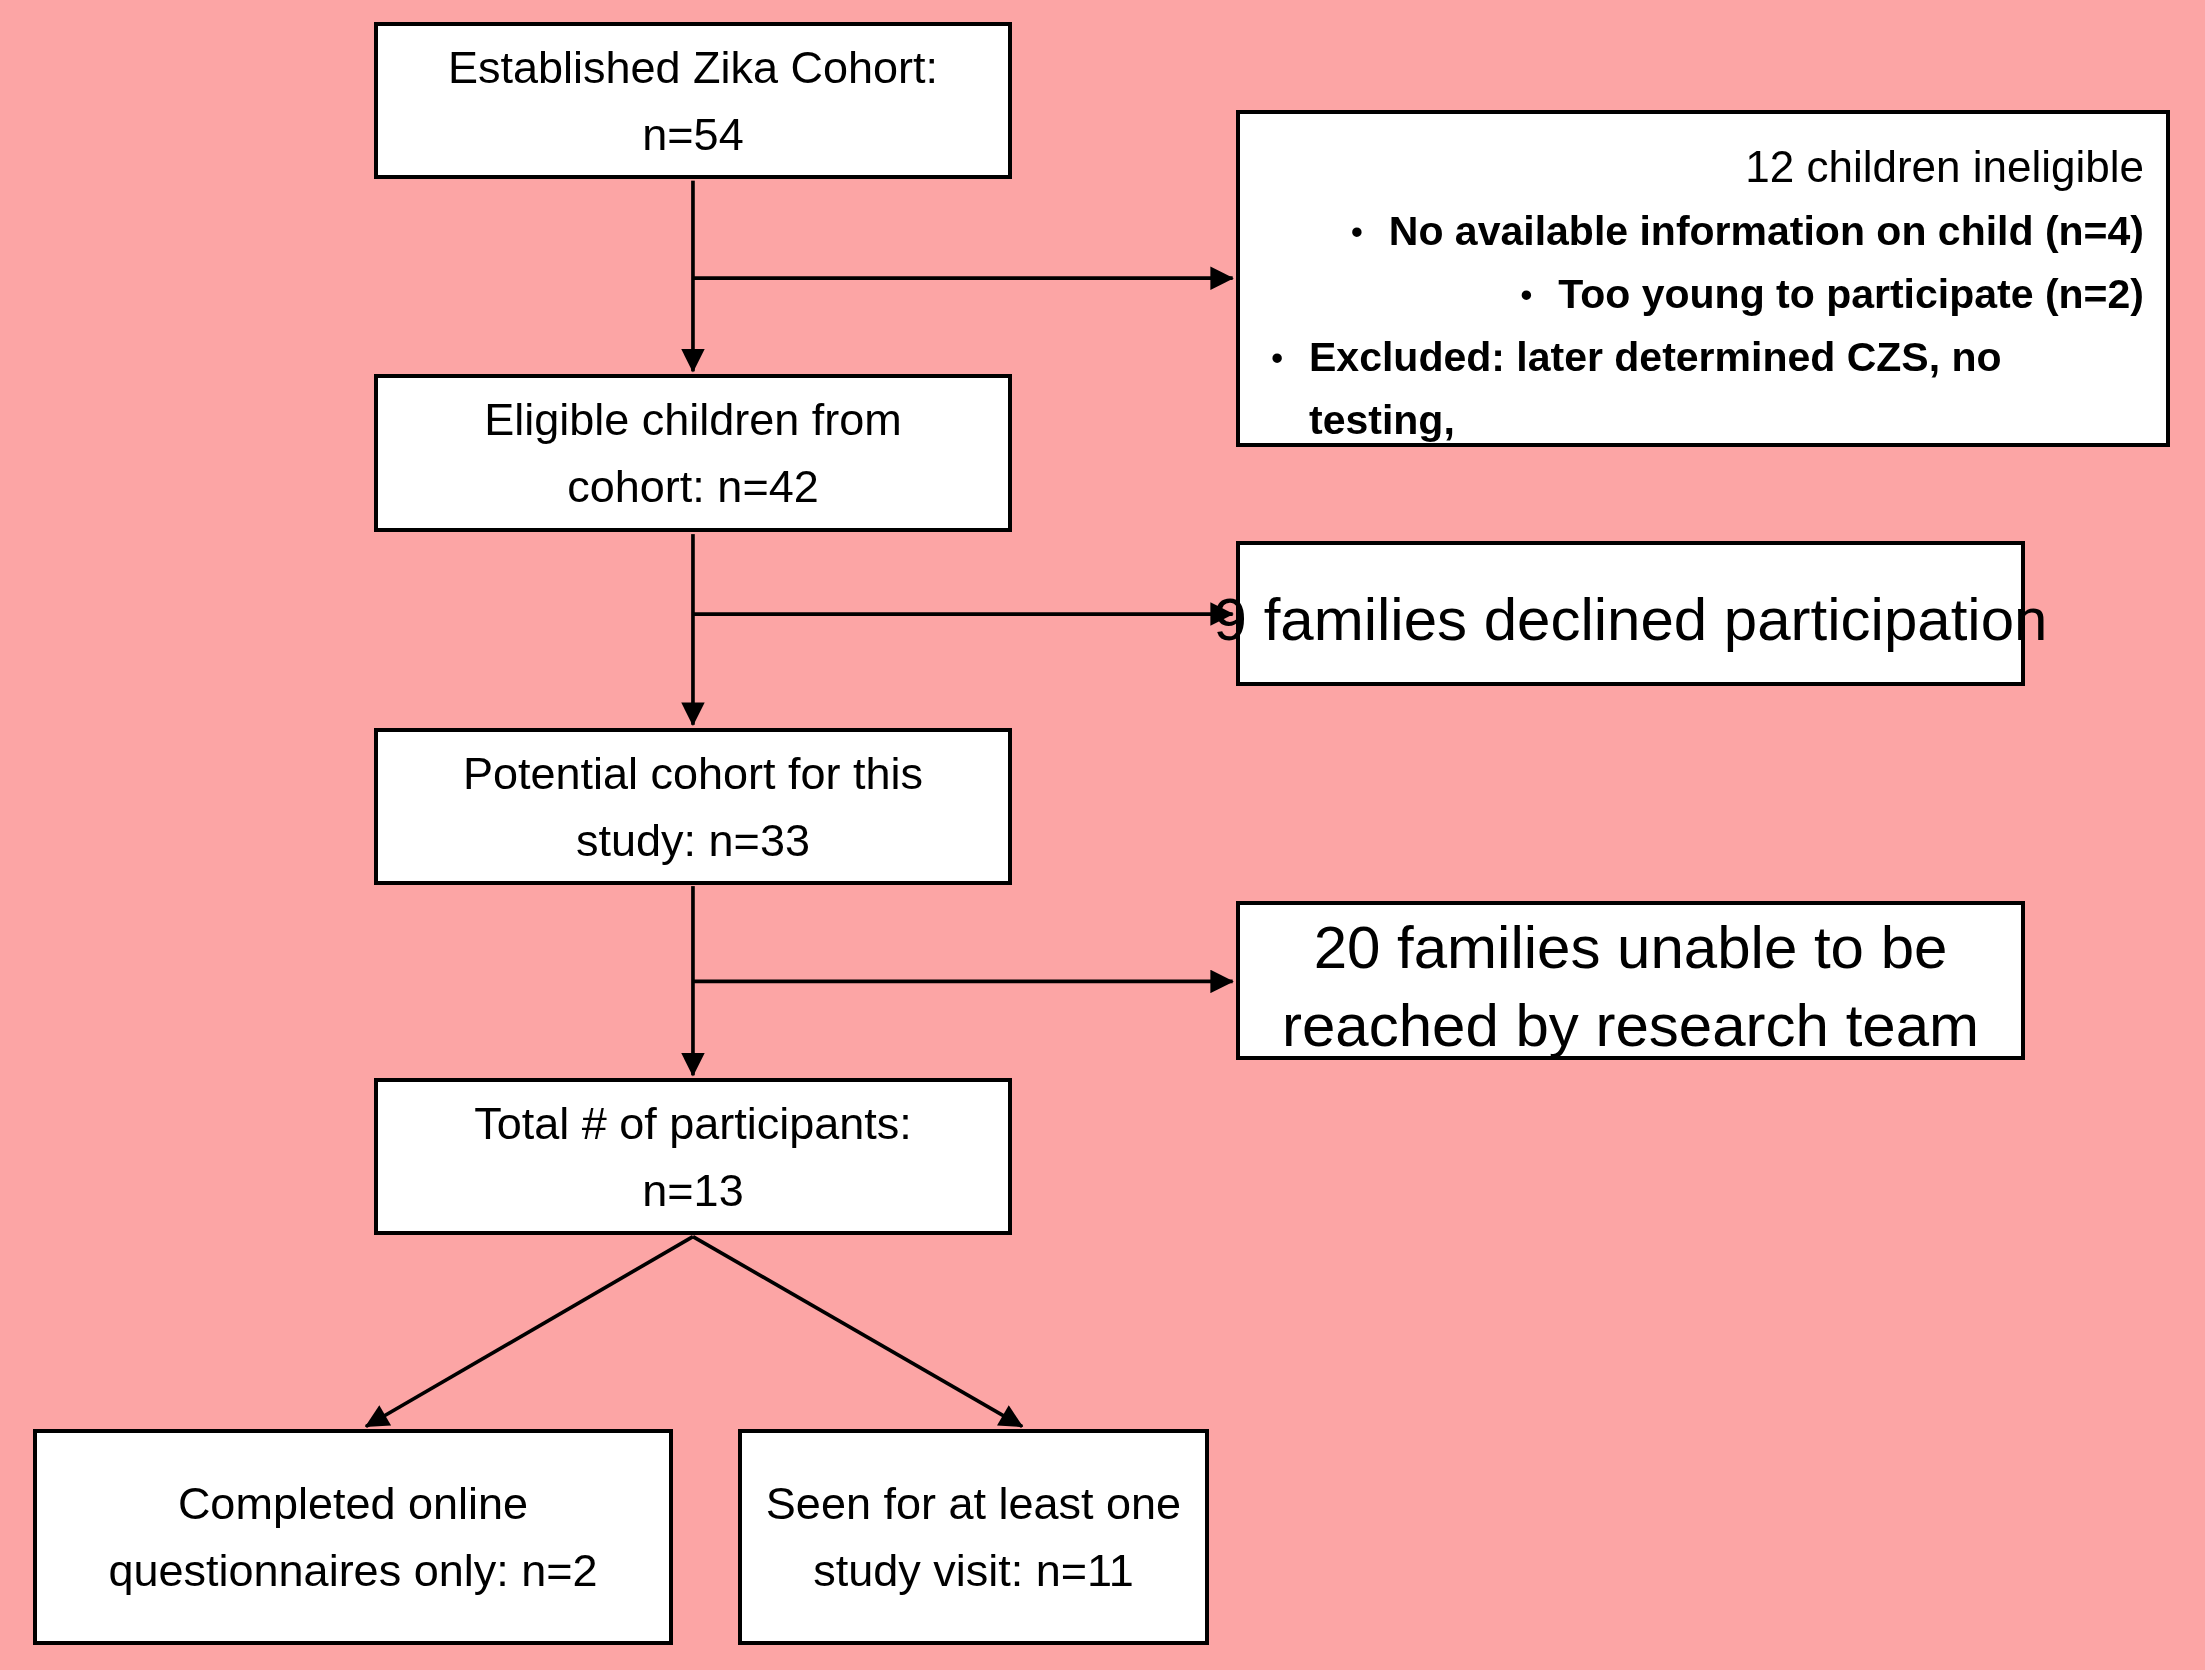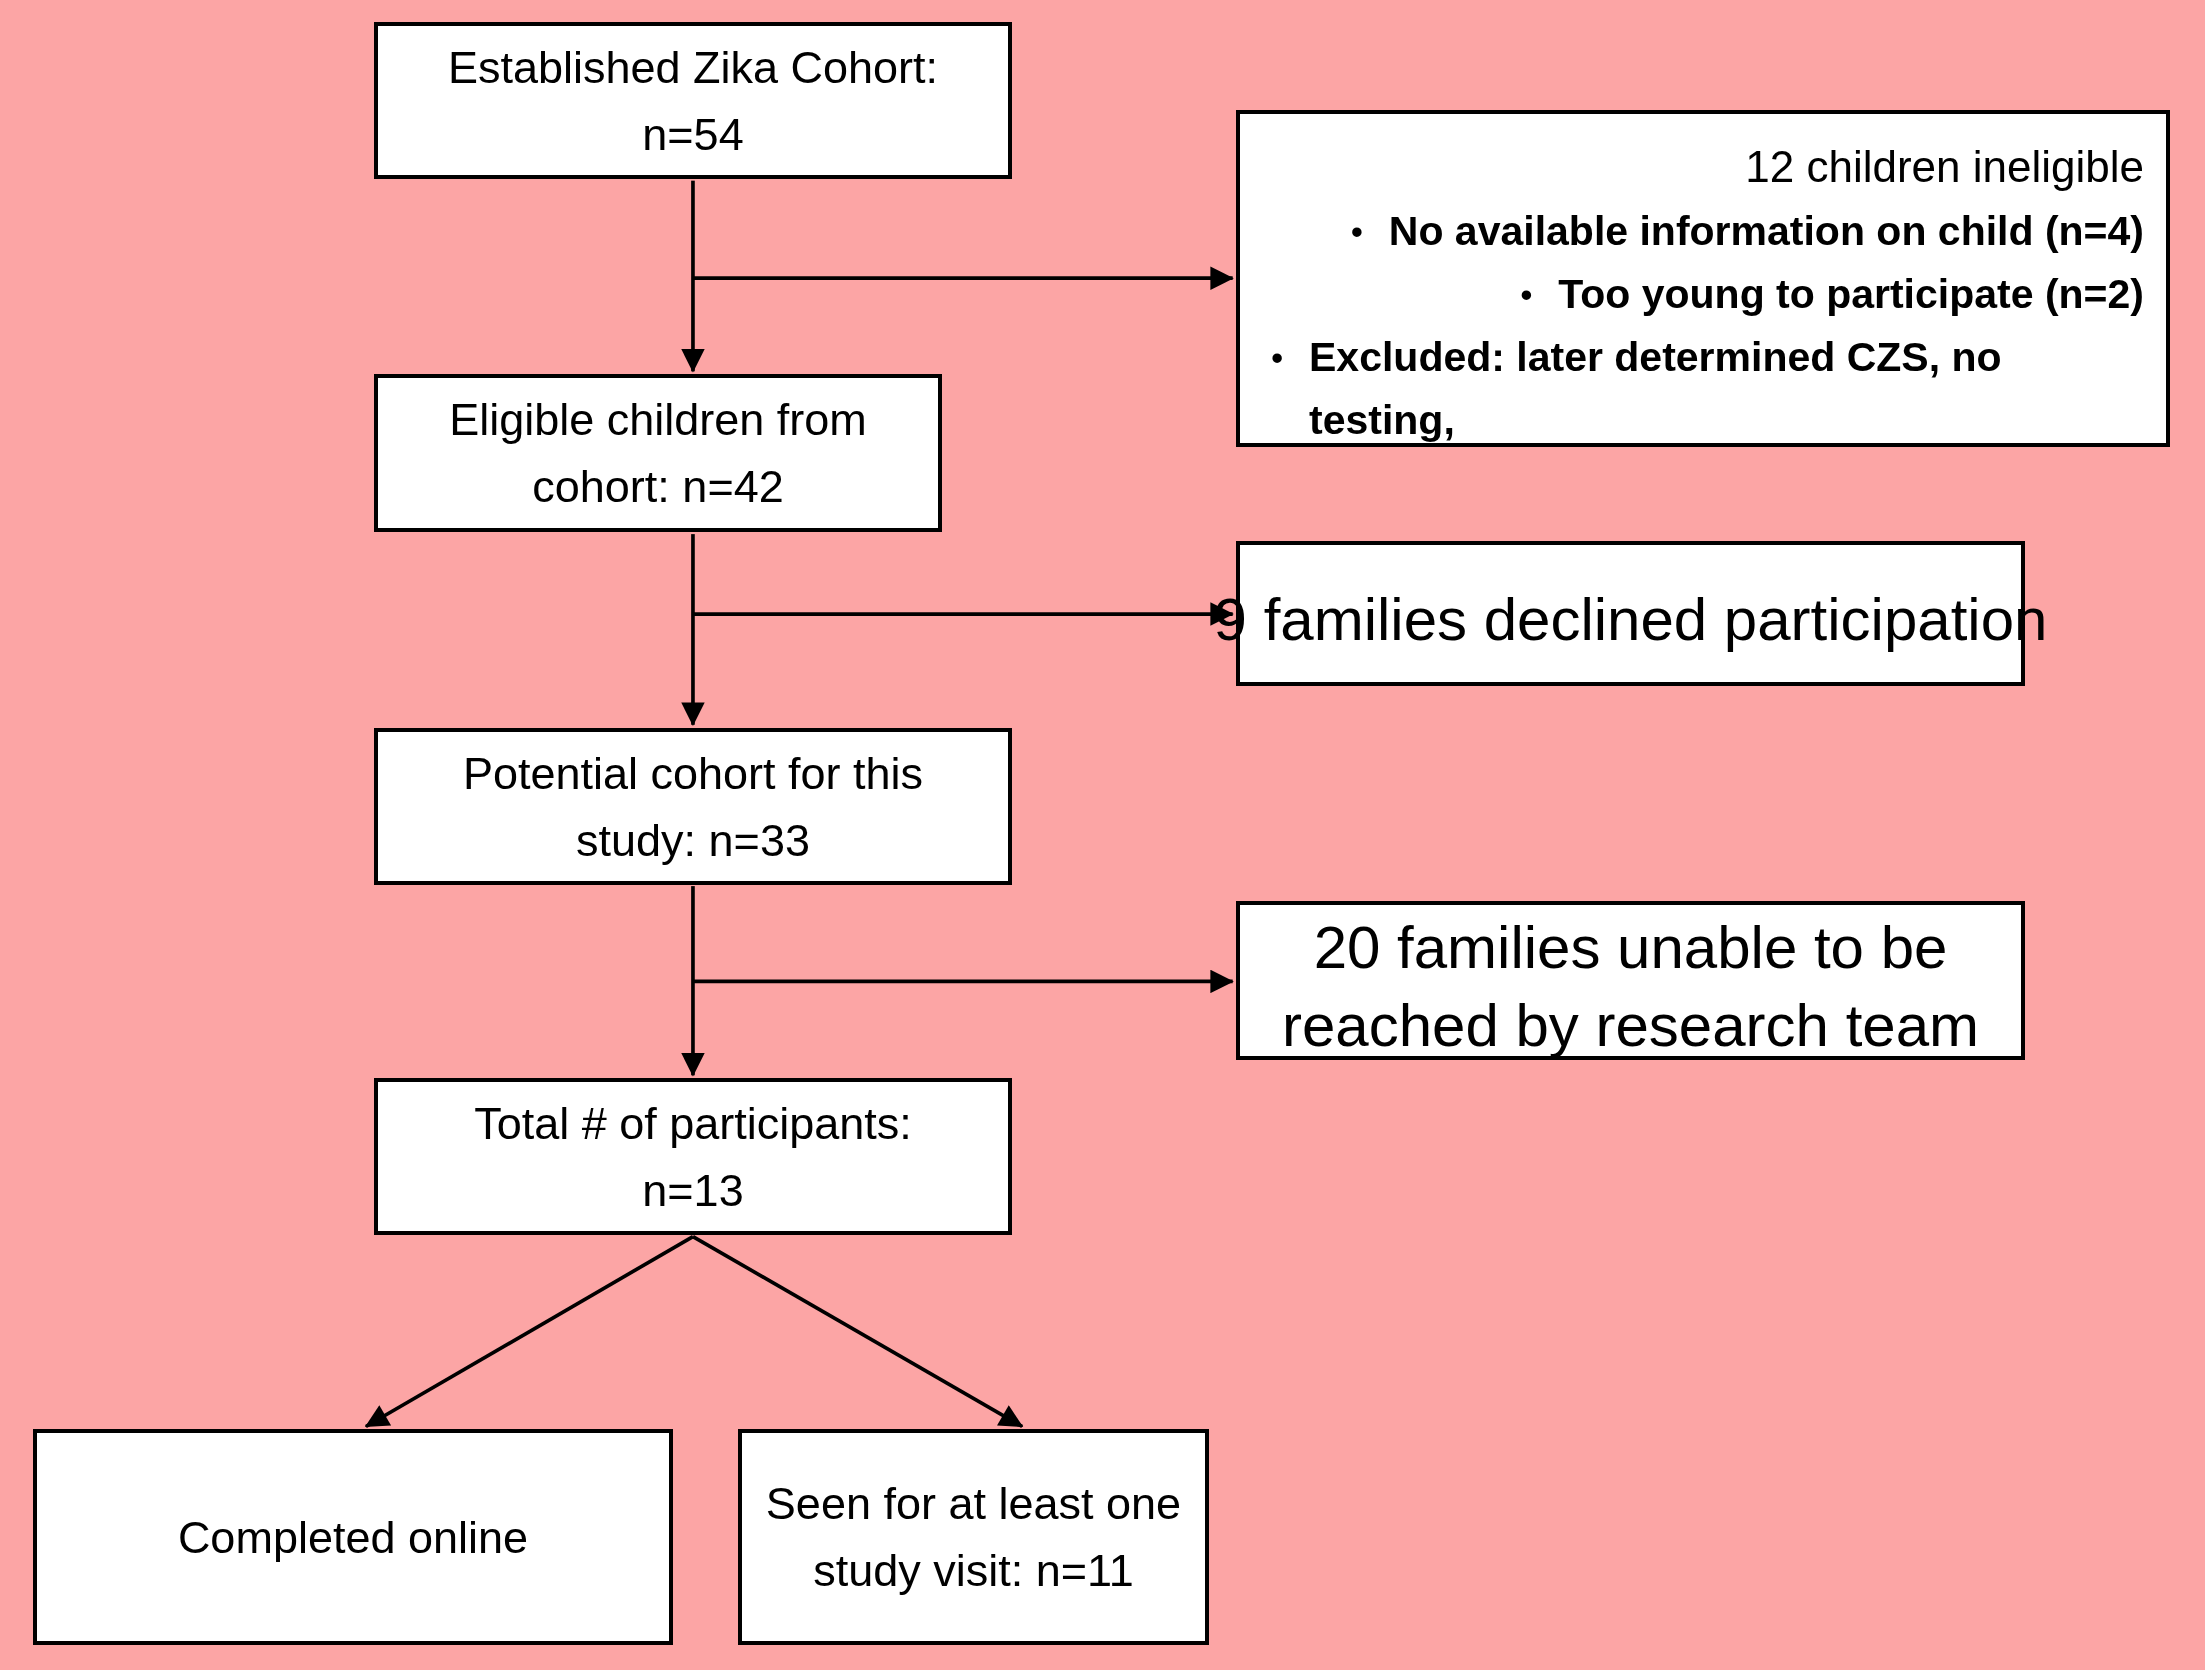--- a/index.html
+++ b/index.html
@@ -28,21 +28,21 @@
     justify-content: center;
     text-align: center;
   }
   .box .ln {
     font-size: 45px;
     line-height: 67px;
     white-space: nowrap;
   }
   
   .b-established { left: 374px; top: 22px;   width: 638px; height: 157px; }
-  .b-eligible    { left: 374px; top: 374px;  width: 568px; height: 158px; }
+  .b-eligible    { left: 374px; top: 374px;  width: 638px; height: 158px; }
   .b-potential   { left: 374px; top: 728px;  width: 638px; height: 157px; }
   .b-total       { left: 374px; top: 1078px; width: 638px; height: 157px; }
   
   .b-ineligible  { left: 1236px; top: 110px;  width: 934px; height: 337px;
                    align-items: flex-end; justify-content: flex-start;
                    padding: 20.5px 22px 14.7px 31px; text-align: left; }
   .b-declined    { left: 1236px; top: 541px;  width: 789px; height: 145px; }
   .b-unreached   { left: 1236px; top: 901px; width: 789px; height: 159px; }
   .b-declined .ln, .b-unreached .ln { font-size: 60px; line-height: 66px; margin-top: 12px; }
   
@@ -135,20 +135,21 @@
     <div class="ln">reached by research team</div>
   </div>
 
   <div class="box b-total">
     <div class="ln">Total # of participants:</div>
     <div class="ln">n=13</div>
   </div>
 
   <div class="box b-online">
     <div class="ln">Completed online</div>
+    <div class="ln">questionnaires only: n=2</div>
   </div>
 
   <div class="box b-visit">
     <div class="ln">Seen for at least one</div>
     <div class="ln">study visit: n=11</div>
   </div>
 
 </div>
 
 

